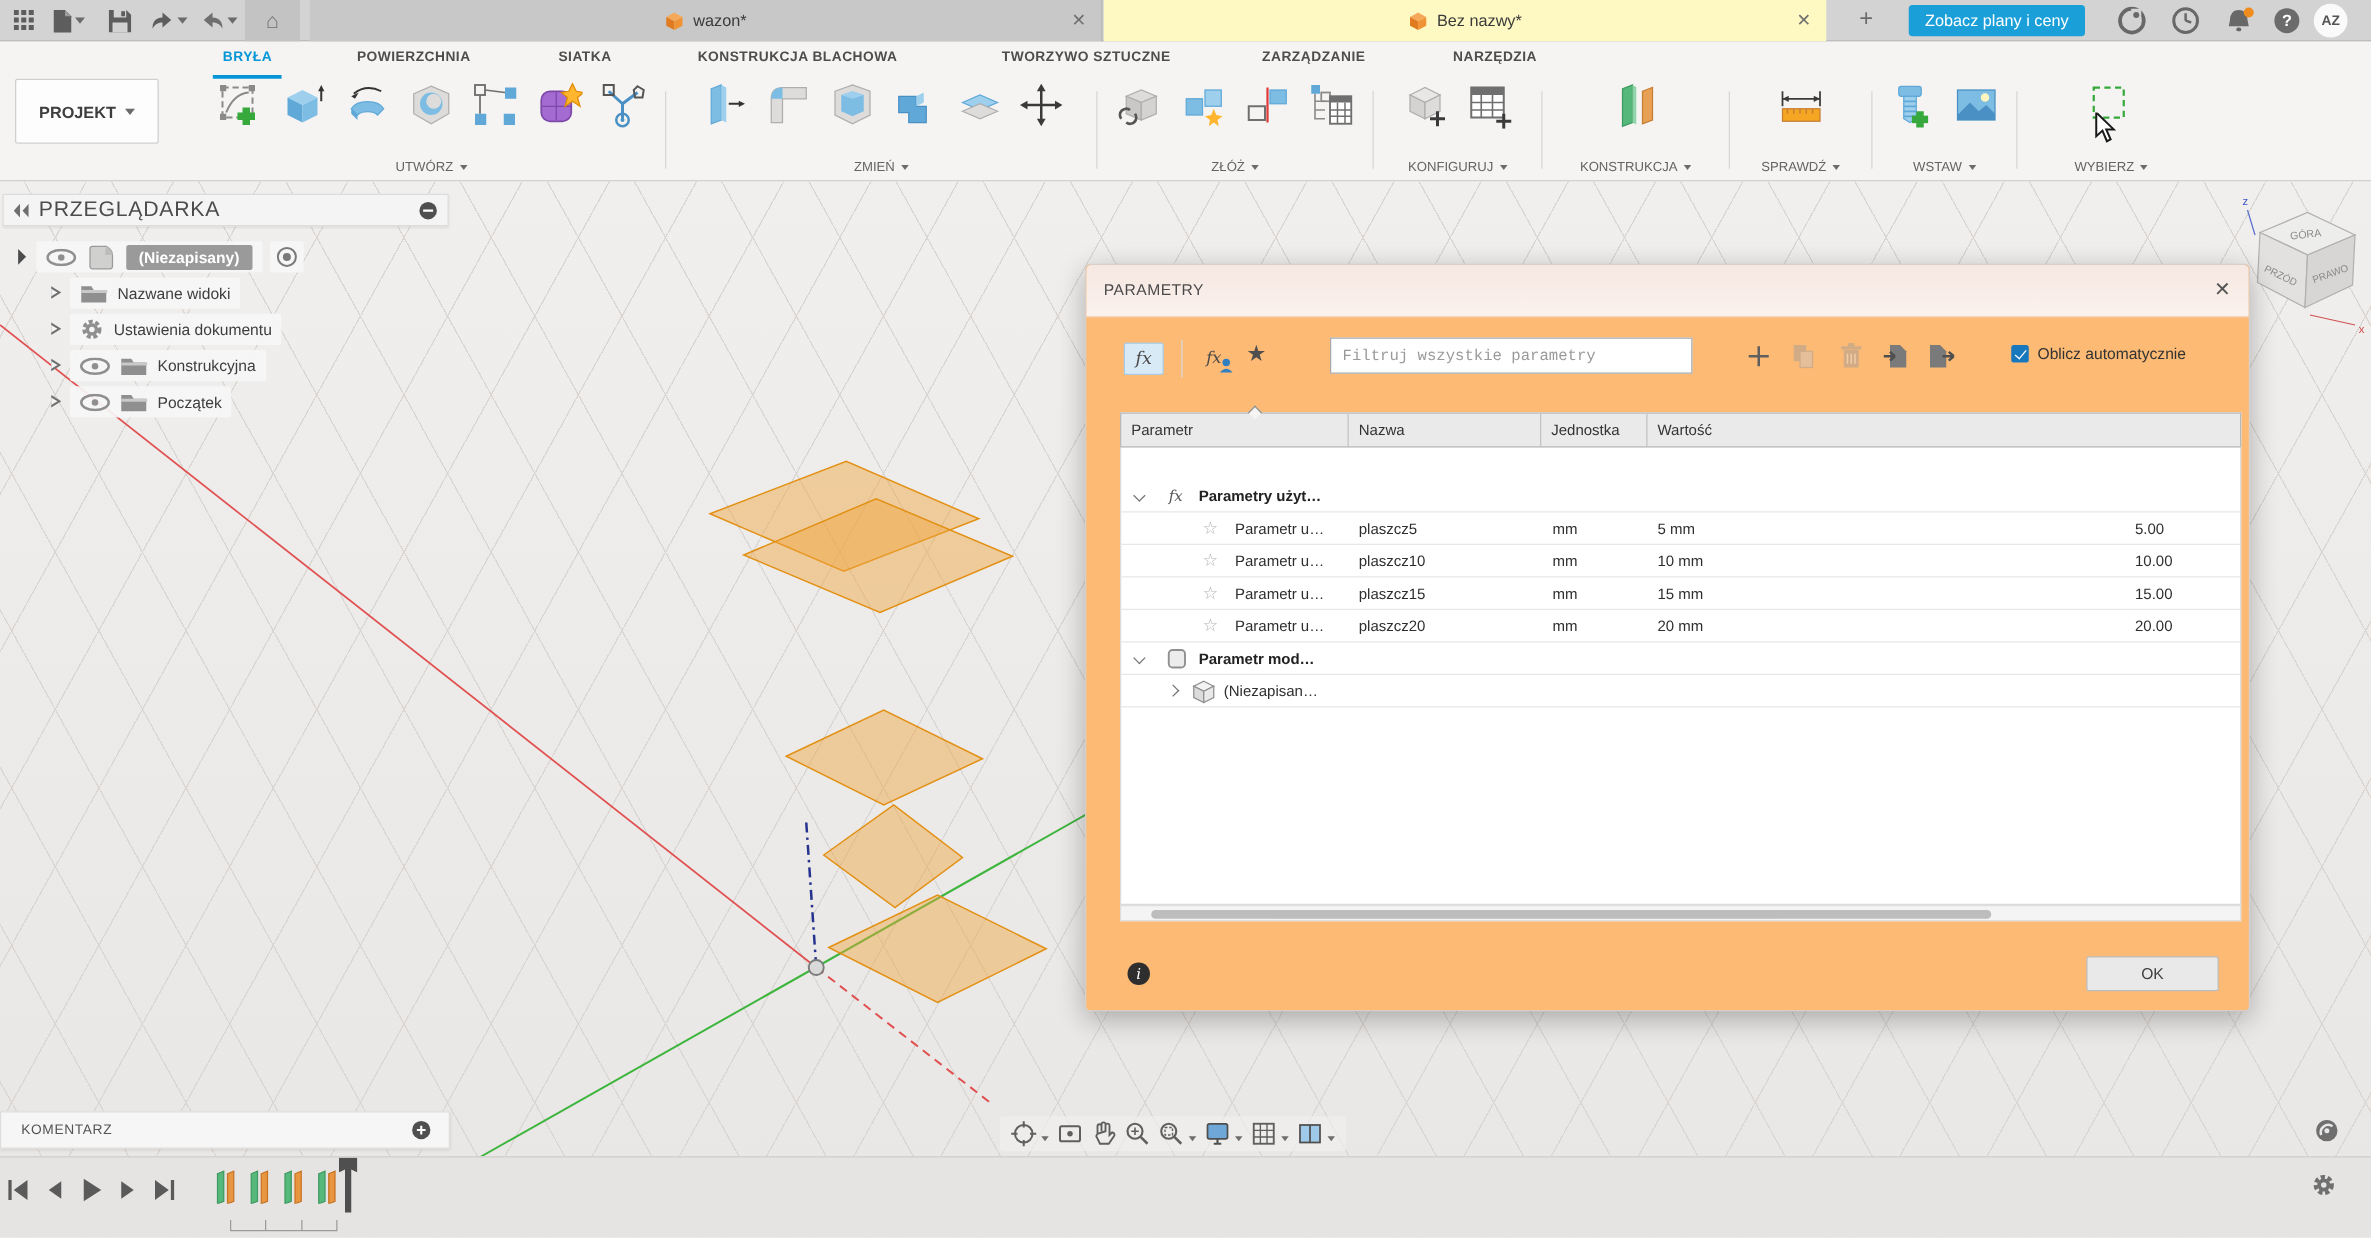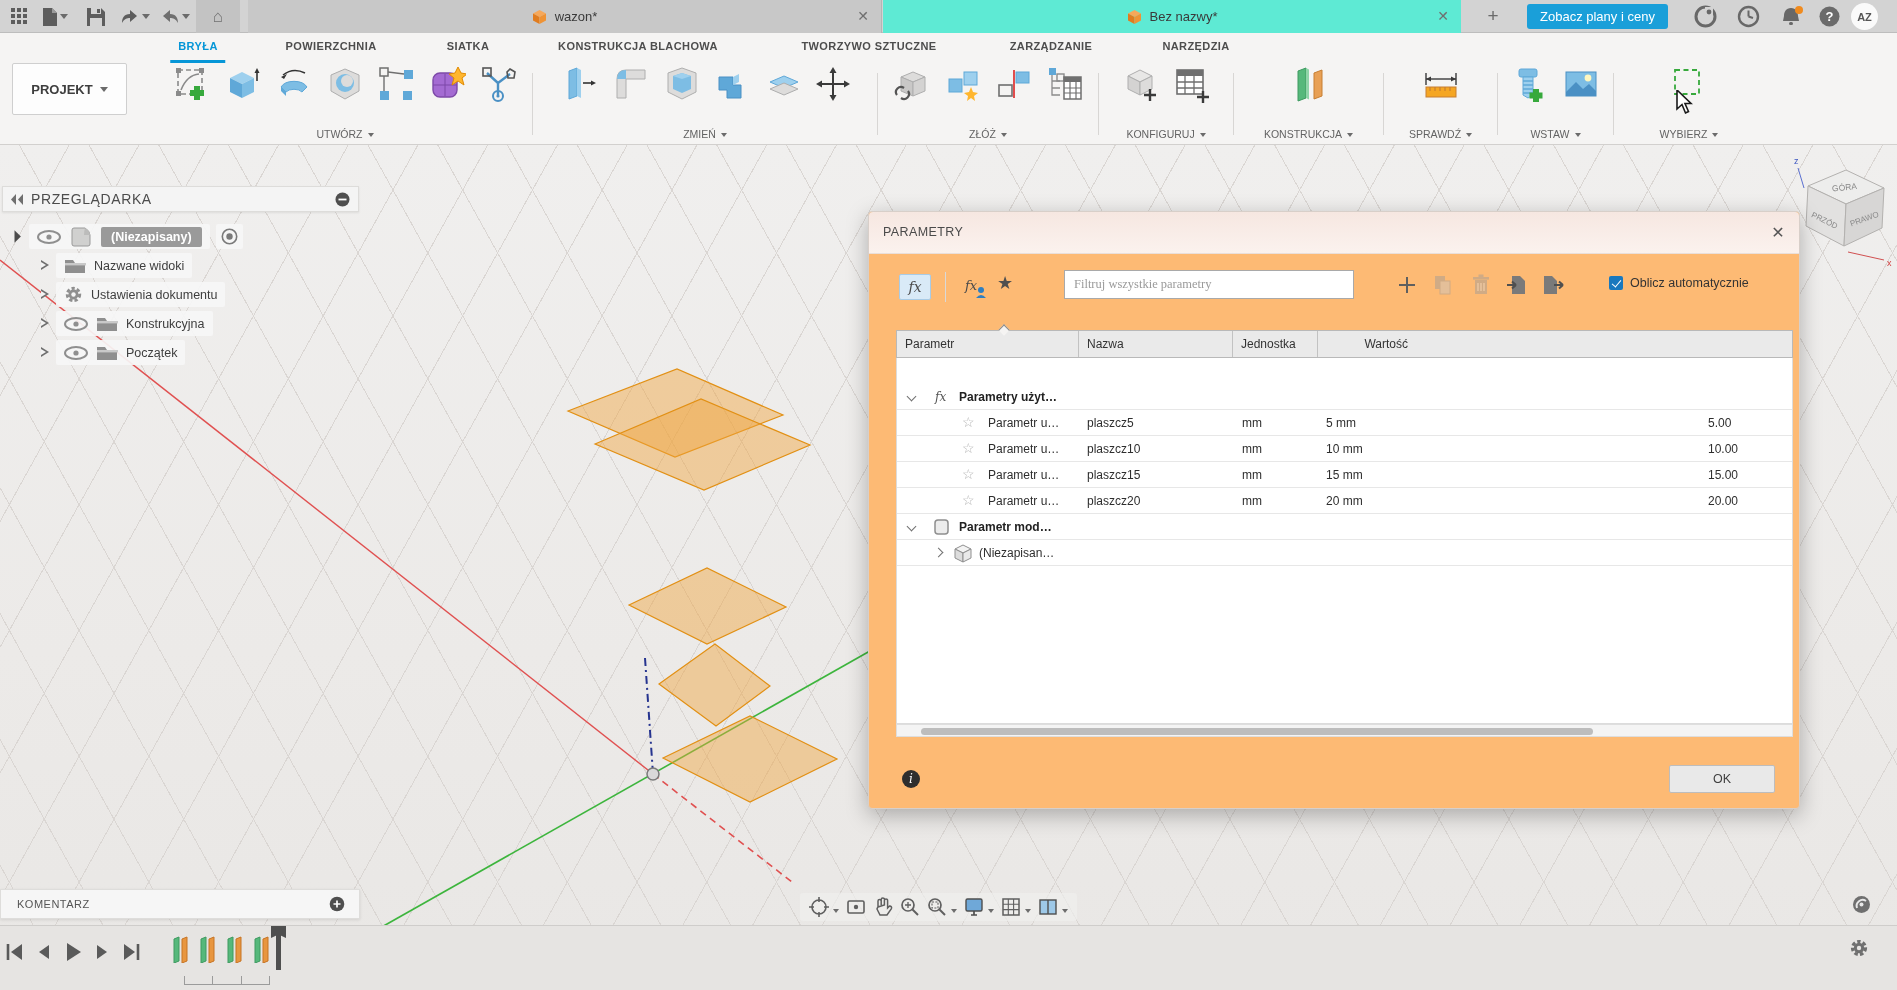--- a/index.html
+++ b/index.html
@@ -7,21 +7,21 @@
   body { font-family:"Liberation Sans", sans-serif; position:relative; overflow:hidden; background:#edecec; color:#3c3c3c; }
   .abs { position:absolute; }
 
   
   .titlebar { position:absolute; left:0; top:0; width:1897px; height:33px; background:#d3d3d3; border-bottom:1px solid #bdbdbd; z-index:60; }
   .tbico { position:absolute; top:5px; width:24px; height:24px; display:flex; align-items:center; justify-content:center; color:#5d5d5d; }
   .caret { width:0; height:0; border-left:4px solid transparent; border-right:4px solid transparent; border-top:5px solid #6b6b6b; display:inline-block; }
   .home-btn { position:absolute; left:196px; top:0; width:44px; height:33px; background:#c3c3c3; display:flex; align-items:center; justify-content:center; color:#707070; font-size:17px; }
   .doc-tab { position:absolute; top:0; height:33px; display:flex; align-items:center; justify-content:center; gap:8px; font-size:13px; color:#3a3a3a; }
   .tab-inactive { left:248px; width:634px; background:#c8c8c8; border-right:1px solid #b5b5b5; }
-  .tab-active { left:883px; width:578px; background:#5eead4; }
+  .tab-active { left:883px; width:578px; background:#fef9c3; }
   .tab-close { position:absolute; right:10px; top:8px; width:16px; height:16px; color:#6f6f6f; font-size:14px; line-height:16px; text-align:center; cursor:default; }
   .new-tab { position:absolute; left:1478px; top:4px; width:30px; height:25px; color:#6b6b6b; font-size:19px; text-align:center; line-height:24px; }
   .upgrade-btn { position:absolute; left:1527px; top:4px; height:25px; padding:0 13px; background:#1a9fd9; color:#fff; font-size:13px; border:none; border-radius:3px; line-height:25px; }
   .hdr-circ { position:absolute; top:5px; width:23px; height:23px; }
   .avatar { position:absolute; left:1851px; top:3px; width:27px; height:27px; background:#fafafa; border-radius:50%; font-size:11px; font-weight:bold; color:#555; display:flex; align-items:center; justify-content:center; }
 
   
   .ribbon { position:absolute; left:0; top:33px; width:1897px; height:112px; background:#f5f4f3; border-bottom:1px solid #d2d0ce; z-index:55; }
   .rtab { position:absolute; top:0; height:30px; transform:translateX(-50%); font-size:11px; font-weight:bold; letter-spacing:.4px; color:#4d4d4d; line-height:26px; white-space:nowrap; }
   .rtab.active { color:#0696d7; }
@@ -39,52 +39,52 @@
   .canvas { position:absolute; left:0; top:145px; width:1897px; height:845px;
     background:
       repeating-linear-gradient(61deg,  transparent 0 60px, #dad6d3 60px 61px),
       repeating-linear-gradient(119deg, transparent 0 60px, #dad6d3 60px 61px),
       linear-gradient(180deg,#f0efee 0%, #eceae8 60%, #e9e7e5 100%);
     z-index:1; }
   .canvas svg { position:absolute; left:0; top:0; }
 
   
   .browser { position:absolute; left:2px; top:155px; width:357px; z-index:20; }
-  .browser-head { height:26px; background:#f4f4f4; border:1px solid #dddcda; box-shadow:0 1px 2px rgba(0,0,0,.08); display:flex; align-items:center; font-size:14px; letter-spacing:.6px; color:#4c4c4c; padding:0 8px;margin-top:31px; }
+  .browser-head { height:26px; background:#f4f4f4; border:1px solid #dddcda; box-shadow:0 1px 2px rgba(0,0,0,.08); display:flex; align-items:center; font-size:17px; letter-spacing:.6px; color:#4c4c4c; padding:0 8px; }
   .browser-head .ttl { flex:1; margin-left:8px; }
   .tree { margin-top:10px; font-size:12.5px; color:#3e3e3e; }
   .trow { position:relative; height:29px; display:flex; align-items:center; }
   .chip { display:flex; align-items:center; gap:8px; background:rgba(246,246,246,.92); border-radius:2px; padding:2px 8px; height:25px; }
   .tri-exp { width:0; height:0; border-left:9px solid transparent; border-top:9px solid #4c4c4c; transform:rotate(45deg); }
   .tri-col { width:0; height:0; border-top:5.5px solid transparent; border-bottom:5.5px solid transparent; border-left:8px solid transparent; border-left-color:transparent; position:relative; }
   .tri-col::before { content:""; position:absolute; left:-1px; top:-5.5px; width:0; height:0; border-top:5.5px solid transparent; border-bottom:5.5px solid transparent; border-left:8px solid #6f6f6f; }
   .tri-col::after { content:""; position:absolute; left:-1px; top:-3.5px; width:0; height:0; border-top:3.5px solid transparent; border-bottom:3.5px solid transparent; border-left:5px solid #f3f3f3; }
   .root-name { background:#9a9a9a; color:#fff; font-weight:bold; padding:3px 10px; border-radius:2px; }
 
   
   .dialog { position:absolute; left:868px; top:211px; width:932px; height:598px; background:#fdba74; border:1px solid #d8cfc9; border-radius:4px; box-shadow:0 6px 22px rgba(0,0,0,.28); z-index:40; }
   .dlg-head { height:42px; background:linear-gradient(180deg,#f6e7e1,#fbf2ee); border-bottom:1px solid #eadfd9; border-radius:4px 4px 0 0; position:relative; }
   .dlg-title { position:absolute; left:14px; top:13px; font-size:12.5px; color:#4a4a4a; letter-spacing:.4px; }
   .dlg-close { position:absolute; left:899px; top:11px; width:20px; height:20px; font-size:16px; color:#555; text-align:center; line-height:20px; }
   .fx-btn { position:absolute; left:30px; top:62px; width:32px; height:26px; background:#d9eaf7; border:1px solid #a8cbe6; border-radius:2px; text-align:center; }
   .fx-txt { font-family:"DejaVu Serif", serif; font-style:italic; font-size:14px; color:#4a4a4a; line-height:24px; }
   .dlg-divider { position:absolute; left:76px; top:60px; width:1px; height:30px; background:#d9d9d9; }
   .fx-user { position:absolute; left:94px; top:64px; width:26px; height:24px; }
   .star-tool { position:absolute; left:128px; top:60px; font-size:18px; color:#4f4f4f; }
-  .filter-input { position:absolute; left:195px; top:58px; width:290px; height:29px; border:1px solid #a9a9a9; background:#fff; font-size:12.5px; color:#444; padding:0 9px; font-family:Liberation Serif, serif; }
+  .filter-input { position:absolute; left:195px; top:58px; width:290px; height:29px; border:1px solid #a9a9a9; background:#fff; font-size:12.5px; color:#444; padding:0 9px; font-family:Liberation Mono, monospace; }
   .filter-input::placeholder { color:#9a9a9a; }
   .dlg-tool { position:absolute; top:62px; width:26px; height:26px; }
   .autocompute { position:absolute; left:740px; top:64px; display:flex; align-items:center; gap:7px; font-size:12.5px; color:#333; }
   .cbx { width:14px; height:14px; background:#1878be; border-radius:2px; position:relative; }
   .cbx::after { content:""; position:absolute; left:4.5px; top:1.5px; width:4px; height:8px; border-right:1.8px solid #fff; border-bottom:1.8px solid #fff; transform:rotate(40deg); }
 
   .ptable { position:absolute; left:27px; top:118px; width:897px; height:394px; border:1px solid #dcdcdc; border-top:none; background:#fff; }
   .phead { position:absolute; left:-1px; top:0; width:897px; height:28px; background:#eaeaea; border:1px solid #b9b9b9; display:flex; font-size:12px; color:#333; }
   .phc { border-right:1px solid #c2c2c2; padding:6px 0 0 8px; height:100%; }
-  .phc:last-child { border-right:none;text-align:right; }
+  .phc:last-child { border-right:none; }
   .sortcaret { position:absolute; left:103px; top:-5px; width:8px; height:8px; border-left:1.5px solid #8a8a8a; border-top:1.5px solid #8a8a8a; transform:rotate(45deg); background:#f5f4f3; }
   .prow { position:absolute; left:0; width:895px; height:26px; border-bottom:1px solid #e7e7e7; display:flex; align-items:center; font-size:12px; color:#2e2e2e; }
   .chev { width:7px; height:7px; border-right:1.6px solid #707070; border-bottom:1.6px solid #707070; display:inline-block; }
   .chev.down { transform:rotate(45deg); }
   .chev.right { transform:rotate(-45deg); }
   .cell { position:absolute; white-space:nowrap; }
   .rowstar { color:#b3b3b3; font-size:14px; }
   .fx-mini { font-family:"DejaVu Serif",serif; font-style:italic; font-size:12px; color:#555; }
   .scrollx { position:absolute; left:27px; top:512px; width:897px; height:13px; background:#f4f4f4; border:1px solid #dedede; }
   .scrollx .thumb { position:absolute; left:24px; top:2.5px; width:672px; height:7px; border-radius:4px; background:#bdbdbd; }

